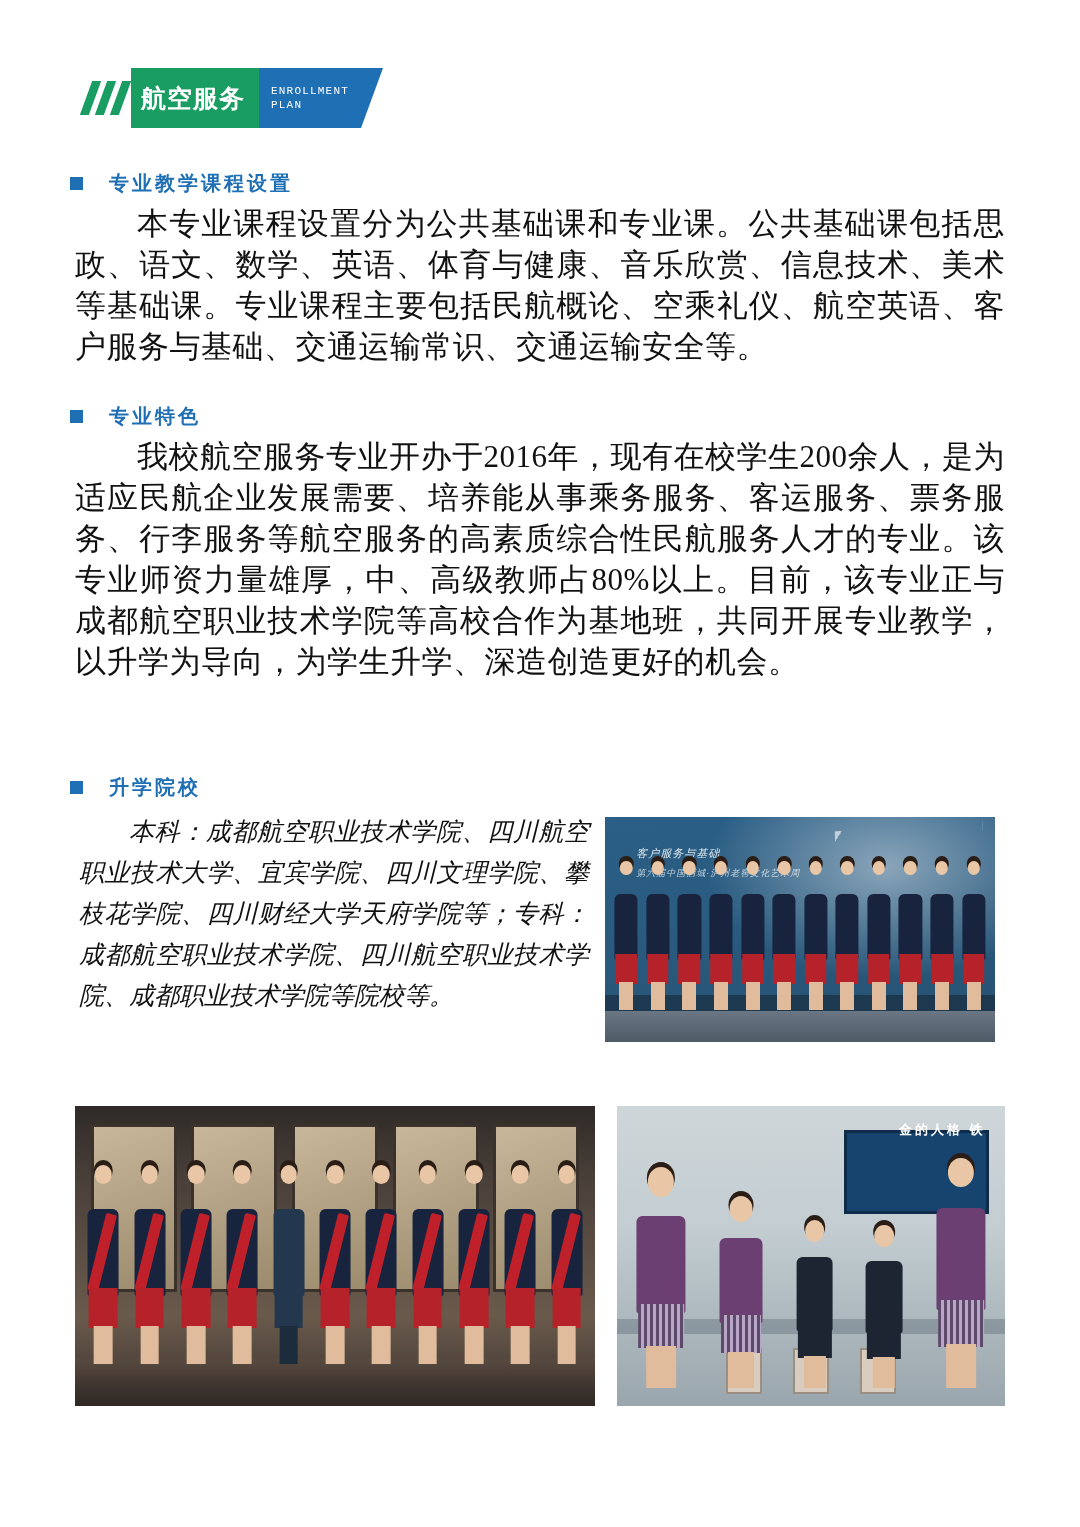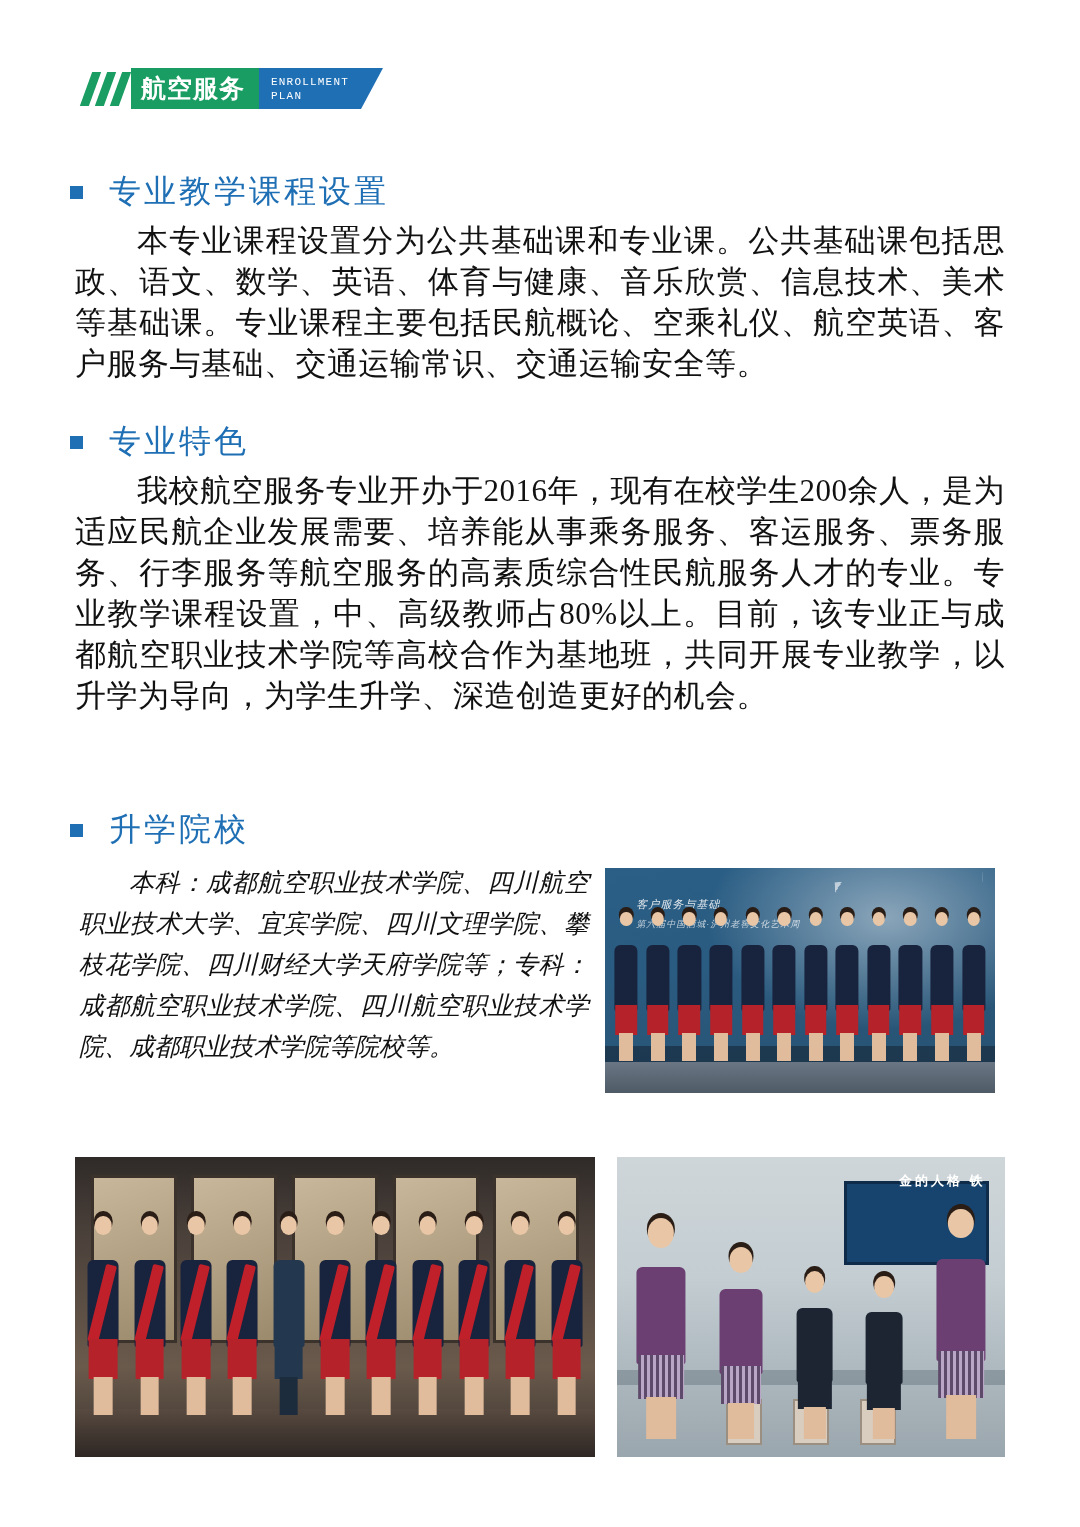--- a/index.html
+++ b/index.html
@@ -13,21 +13,21 @@
     font-family: "Liberation Serif", serif;
     position: relative;
     overflow: hidden;
   }
 
   
   .header {
     position: absolute;
     top: 68px;
     left: 82px;
-    height: 41px;
+    height: 60px;
     display: flex;
     align-items: stretch;
   }
   .header-slashes {
     display: flex;
     align-items: center;
     padding: 0 6px 0 4px;
     gap: 6px;
   }
   .slash {
@@ -84,22 +84,22 @@
   .bullet {
     width: 13px;
     height: 13px;
     background: #1f6fb5;
     margin-right: 26px;
     flex: none;
   }
   .sec-title {
     color: #1f6fb5;
     font-family: "Liberation Sans", sans-serif;
-    font-weight: normal;
-    font-size: 32px;
+    font-weight: bold;
+    font-size: 20px;
     letter-spacing: 3px;
   }
   .para {
     font-size: 31px;
     line-height: 41px;
     color: #111111;
     text-align: justify;
     text-justify: inter-ideograph;
     margin: 0 auto;
     width: 930px;
@@ -346,21 +346,21 @@
     <p class="para">本专业课程设置分为公共基础课和专业课。公共基础课包括思政、语文、数学、英语、体育与健康、音乐欣赏、信息技术、美术等基础课。专业课程主要包括民航概论、空乘礼仪、航空英语、客户服务与基础、交通运输常识、交通运输安全等。</p>
   </div>
 
   <div class="gap-a"></div>
 
   <div class="section">
     <div class="sec-head">
       <span class="bullet"></span>
       <span class="sec-title">专业特色</span>
     </div>
-    <p class="para">我校航空服务专业开办于2016年，现有在校学生200余人，是为适应民航企业发展需要、培养能从事乘务服务、客运服务、票务服务、行李服务等航空服务的高素质综合性民航服务人才的专业。专业教学课程设置，中、高级教师占80%以上。目前，该专业正与成都航空职业技术学院等高校合作为基地班，共同开展专业教学，以升学为导向，为学生升学、深造创造更好的机会。</p>
+    <p class="para">我校航空服务专业开办于2016年，现有在校学生200余人，是为适应民航企业发展需要、培养能从事乘务服务、客运服务、票务服务、行李服务等航空服务的高素质综合性民航服务人才的专业。该专业师资力量雄厚，中、高级教师占80%以上。目前，该专业正与成都航空职业技术学院等高校合作为基地班，共同开展专业教学，以升学为导向，为学生升学、深造创造更好的机会。</p>
   </div>
 
   <div class="gap-b"></div>
 
 
   <div class="gap-c"></div>
 
   <div class="section">
     <div class="sec-head">
       <span class="bullet"></span>

